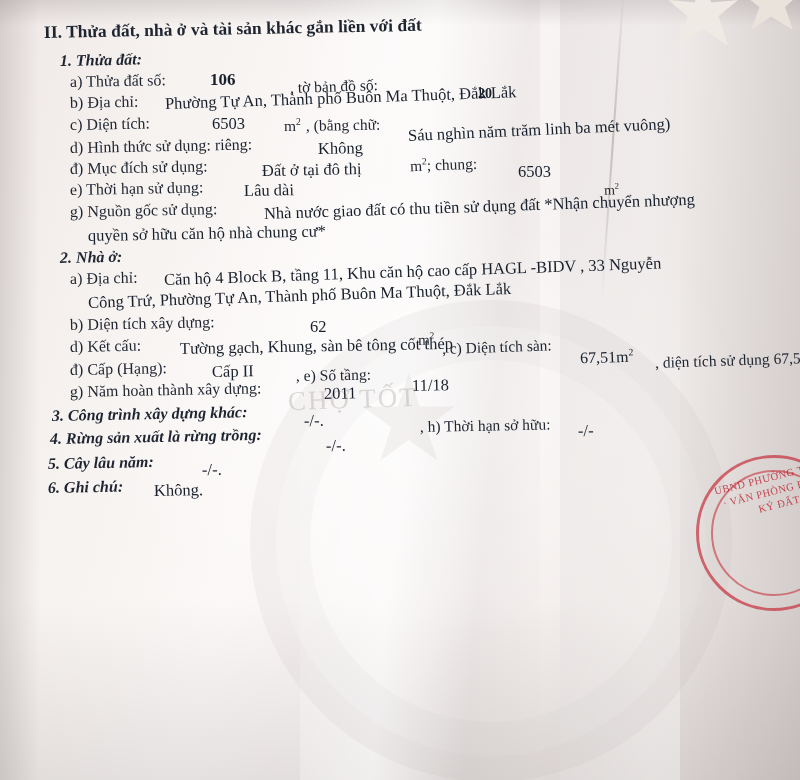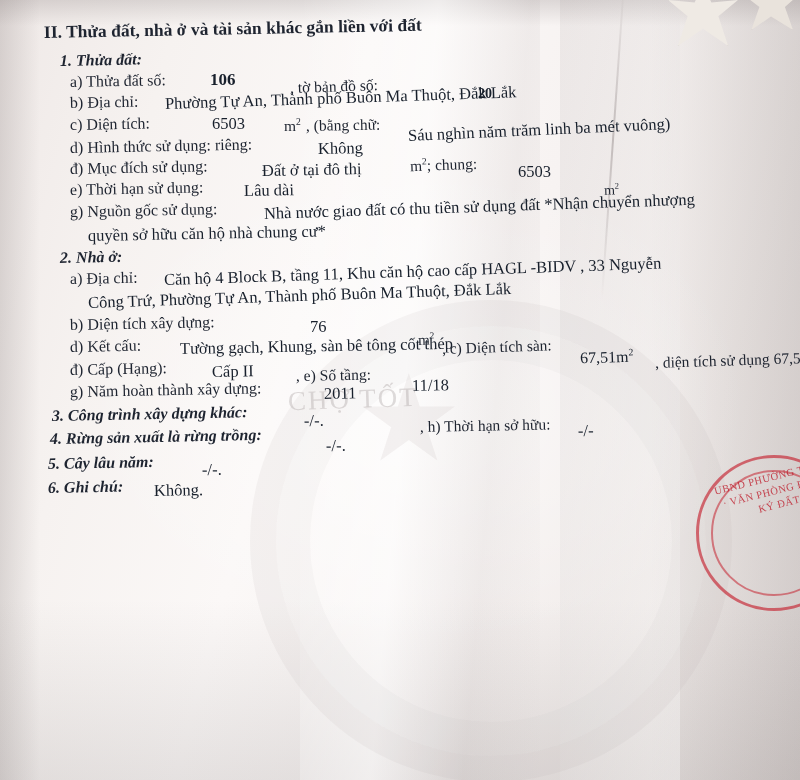--- a/index.html
+++ b/index.html
@@ -249,21 +249,21 @@
     <div class="line hand rot-2" style="left:264px; top:204px; font-size:16.5px;">Nhà nước giao đất có thu tiền sử dụng đất *Nhận chuyển nhượng</div>
     <div class="line hand rot-1" style="left:88px; top:226px; font-size:16.5px;">quyền sở hữu căn hộ nhà chung cư*</div>
 
     <div class="line bi rot-1" style="left:60px; top:249px; font-size:16px;">2. Nhà ở:</div>
 
     <div class="line rot-1" style="left:70px; top:270px; font-size:16px;">a) Địa chỉ:</div>
     <div class="line hand rot-2" style="left:164px; top:270px; font-size:16.5px;">Căn hộ 4 Block B, tầng 11, Khu căn hộ cao cấp HAGL -BIDV , 33 Nguyễn</div>
     <div class="line hand rot-2" style="left:88px; top:293px; font-size:16.5px;">Công Trứ, Phường Tự An, Thành phố Buôn Ma Thuột, Đắk Lắk</div>
 
     <div class="line rot-1" style="left:70px; top:316px; font-size:16px;">b) Diện tích xây dựng:</div>
-    <div class="line hand" style="left:310px; top:317px; font-size:16.5px;">76</div>
+    <div class="line hand" style="left:310px; top:317px; font-size:16.5px;">62</div>
     <div class="line rot-2" style="left:418px; top:331px; font-size:15px;">
       <span>m</span><span class="sup">2</span>
     </div>
     <div class="line rot-2" style="left:442px; top:340px; font-size:15.5px;">, c) Diện tích sàn:</div>
     <div class="line hand rot-2" style="left:580px; top:348px; font-size:16px;">
       <span>67,51m</span><span class="sup">2</span>
     </div>
     <div class="line rot-2" style="left:655px; top:354px; font-size:15.5px;">, diện tích sử dụng 67,5</div>
 
     <div class="line rot-1" style="left:70px; top:338px; font-size:16px;">d) Kết cấu:</div>

